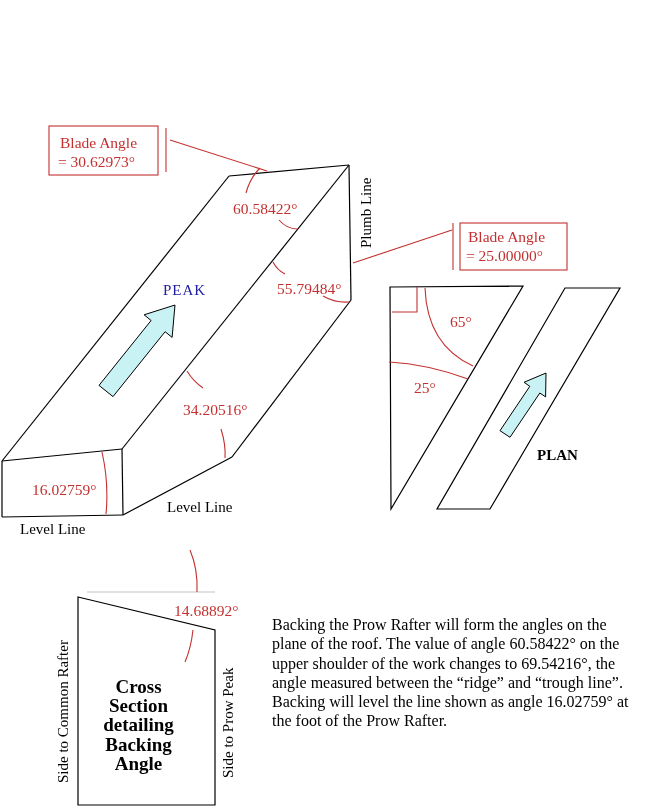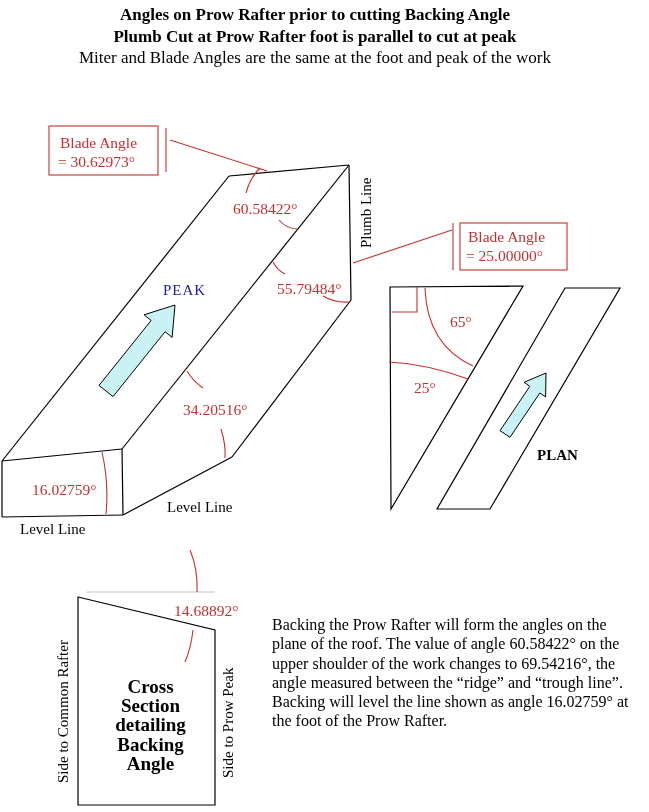--- a/index.html
+++ b/index.html
@@ -2,38 +2,33 @@
 <html><head>
 <meta charset="utf-8">
 <style>
   html,body{margin:0;padding:0;background:#ffffff;}
   #page{position:relative;width:649px;height:812px;background:#ffffff;overflow:hidden;
         font-family:"Liberation Serif","DejaVu Serif",serif;color:#000;}
   #diagram-svg{position:absolute;left:0;top:0;}
   .title-block{position:absolute;left:0;top:4px;width:630px;text-align:center;line-height:21.5px;font-size:17px;}
   .title-bold{font-weight:bold;}
   .note-block{position:absolute;left:272px;top:615px;width:372px;font-size:16px;line-height:19.3px;white-space:pre-line;}
-  .xsection-caption{position:absolute;left:82px;top:677px;width:137px;text-align:center;
+  .xsection-caption{position:absolute;left:70px;top:677px;width:137px;text-align:center;
         font-weight:bold;font-size:19px;line-height:19.2px;white-space:pre-line;}
   svg text{font-family:"Liberation Serif","DejaVu Serif",serif;}
   .red-t{fill:#c43030;font-size:15.5px;}
   .blk-t{fill:#000000;font-size:15px;}
   .bold-t{font-weight:bold;}
   .navy-t{fill:#2020a0;font-size:15px;letter-spacing:1px;}
 </style>
 </head>
 <body>
 
 <div id="page">
 
-  <div class="title-block">
-    <div class="title-bold">Angles on Prow Rafter prior to cutting Backing Angle</div>
-    <div class="title-bold">Plumb Cut at Prow Rafter foot is parallel to cut at peak</div>
-    <div>Miter and Blade Angles are the same at the foot and peak of the work</div>
-  </div>
 
   <svg id="diagram-svg" width="649" height="812" viewBox="0 0 649 812">
 
     <g stroke="#000000" stroke-width="1.2" fill="none">
       <line x1="229" y1="176" x2="349" y2="165"></line>
       <line x1="349" y1="165" x2="351" y2="300"></line>
       <line x1="229" y1="176" x2="2" y2="461"></line>
       <line x1="349" y1="165" x2="122" y2="449"></line>
       <line x1="351" y1="300" x2="232" y2="457"></line>
       <line x1="232" y1="457" x2="123" y2="515"></line>

